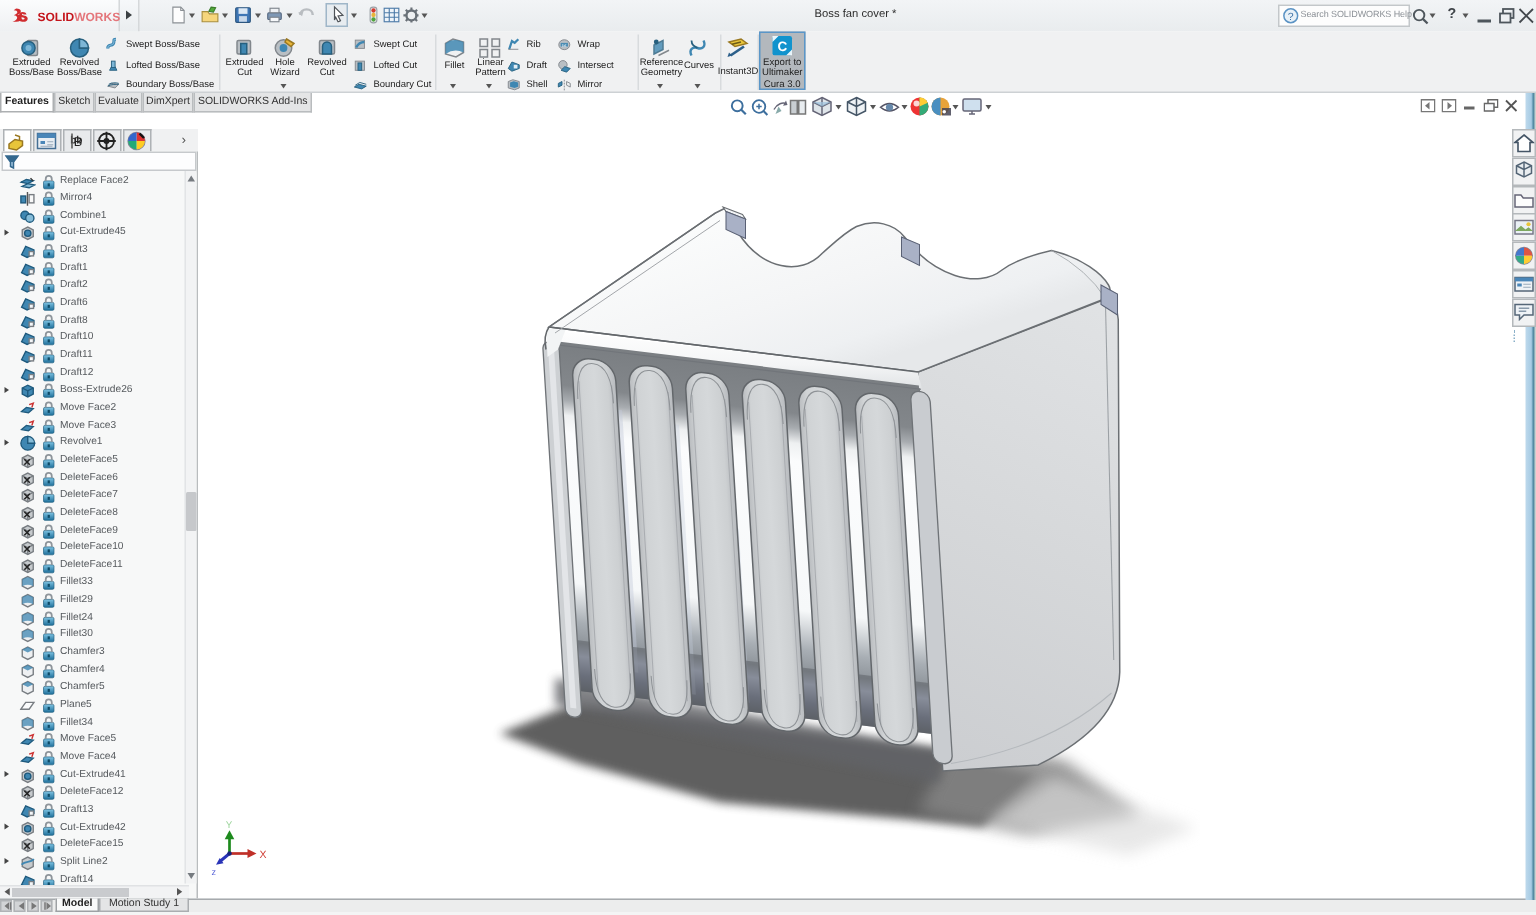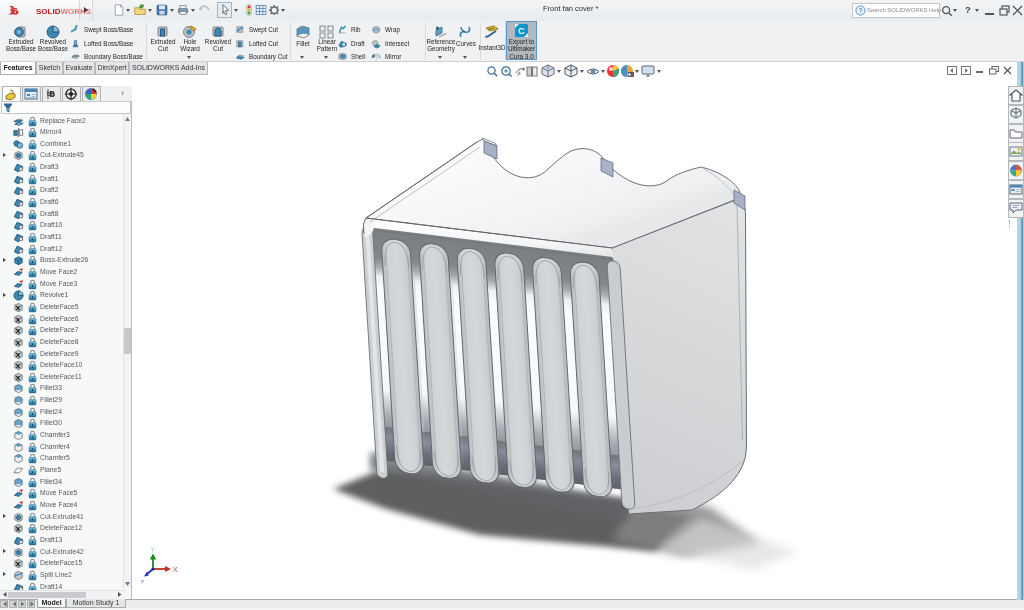--- a/index.html
+++ b/index.html
@@ -17,21 +17,21 @@
 .treerow .txt{position:absolute;left:40px;top:1.5px;font-size:6.8px;color:#565a5e;white-space:nowrap;}
 .arr{position:absolute;left:3px;top:3px;width:0;height:0;border-top:2.8px solid transparent;border-bottom:2.8px solid transparent;border-left:3.6px solid #444;}
 </style></head><body>
 <div class="abs titlebar"></div>
 <div class="abs" style="left:0;top:0;width:80px;height:21px;background:linear-gradient(#fbfcfd,#eef0f2);border-right:1px solid #d5d8da"></div>
 <div class="abs" style="left:80px;top:0;width:13px;height:21px;background:linear-gradient(#f6f8fa,#eaedef);border-right:1px solid #d5d8da"></div>
 <svg class="abs" style="left:4px;top:4px" width="20" height="13" viewBox="0 0 24 16">
     <path d="M8 2 C13 2 13 6 9 7 C14 7 14 13 8 13 L5 13 C10 11 10 8 6 7.5 C10 6.5 10 3.5 6 3.5 Z" fill="#d02c2f"></path>
     <path d="M14 13 C11 13 10 12 10 10.5 L12.5 10.5 C12.5 11.3 15 11.5 15 10.3 C15 9 10.5 9.6 10.5 6.9 C10.5 4.5 16 4.3 16.5 6.9 L14 6.9 C14 6 12.8 6.2 12.8 6.9 C12.8 8 17.5 7.4 17.5 10.2 C17.5 12.2 16 13 14 13Z" fill="#d02c2f"></path>
   </svg>
-<div class="abs" style="left:36px;top:7px;font-size:8px;font-weight:bold;color:#c4151c;letter-spacing:0">SOLID<span style="color:#e4767b;font-weight:bold">WORKS</span></div>
+<div class="abs" style="left:25px;top:7px;font-size:8px;font-weight:bold;color:#c4151c;letter-spacing:0">SOLID<span style="color:#e4767b;font-weight:bold">WORKS</span></div>
 <div class="abs" style="left:84px;top:7px;width:0;height:0;border-top:3.5px solid transparent;border-bottom:3.5px solid transparent;border-left:4.5px solid #3c4043"></div>
 <svg class="abs" style="left:113px;top:4px" width="12" height="12" viewBox="0 0 16 16">
     <path d="M3 1h7l3 3v11H3z" fill="#fdfdfd" stroke="#8a8f94"></path>
     <path d="M10 1v3h3" fill="none" stroke="#8a8f94"></path>
   </svg>
 <div class="caret" style="left:126px;top:9px"></div>
 <svg class="abs" style="left:134px;top:4px" width="12" height="12" viewBox="0 0 16 16">
     <path d="M1 5h5l1.5 2H15v7H1z" fill="#f6d67c" stroke="#a98f3f"></path>
     <path d="M9 1l4 .5-2 4-4-.8z" fill="#52a83c" stroke="#3c7d2b"></path>
   </svg>
@@ -67,21 +67,21 @@
     <rect x="1.5" y="2" width="13" height="12" fill="#eef4fa" stroke="#4d7ba8"></rect>
     <path d="M1.5 6h13M1.5 10h13M6 2v12M10.5 2v12" stroke="#4d7ba8" stroke-width="1"></path>
   </svg>
 <svg class="abs" style="left:268px;top:4px" width="11" height="11" viewBox="0 0 14 14">
     <circle cx="8" cy="8" r="4.2" fill="none" stroke="#697077" stroke-width="2"></circle>
     <g stroke="#697077" stroke-width="1.8">
       <path d="M8 1.2v3M8 11.8v3M1.2 8h3M11.8 8h3M3.2 3.2l2.1 2.1M10.7 10.7l2.1 2.1M12.8 3.2l-2.1 2.1M5.3 10.7l-2.1 2.1"></path>
     </g>
   </svg>
 <div class="caret" style="left:281px;top:9px"></div>
-<div class="abs" style="left:543px;top:4px;font-size:7.5px;color:#2b2b2b">Front fan cover *</div>
+<div class="abs" style="left:543px;top:4px;font-size:7.5px;color:#2b2b2b">Boss fan cover *</div>
 <div class="abs" style="left:852px;top:3px;width:88px;height:15px;background:#fdfdfd;border:1px solid #c3c7ca"></div>
 <svg class="abs" style="left:855px;top:5px" width="11" height="11" viewBox="0 0 11 11">
     <circle cx="5.5" cy="5.5" r="4.6" fill="#e8f1f8" stroke="#5b93c4"></circle>
     <text x="5.5" y="8.2" font-size="7" text-anchor="middle" fill="#3c70a4" font-family="Liberation Sans">?</text>
   </svg>
 <div class="abs" style="left:867px;top:7px;font-size:6px;letter-spacing:-.05px;color:#8b9096">Search SOLIDWORKS Help</div>
 <svg class="abs" style="left:941px;top:5px" width="12" height="12" viewBox="0 0 13 13">
     <circle cx="5.5" cy="5.5" r="3.8" fill="none" stroke="#4e565c" stroke-width="1.4"></circle>
     <path d="M8.4 8.4l3.2 3.2" stroke="#4e565c" stroke-width="1.6"></path>
   </svg>

